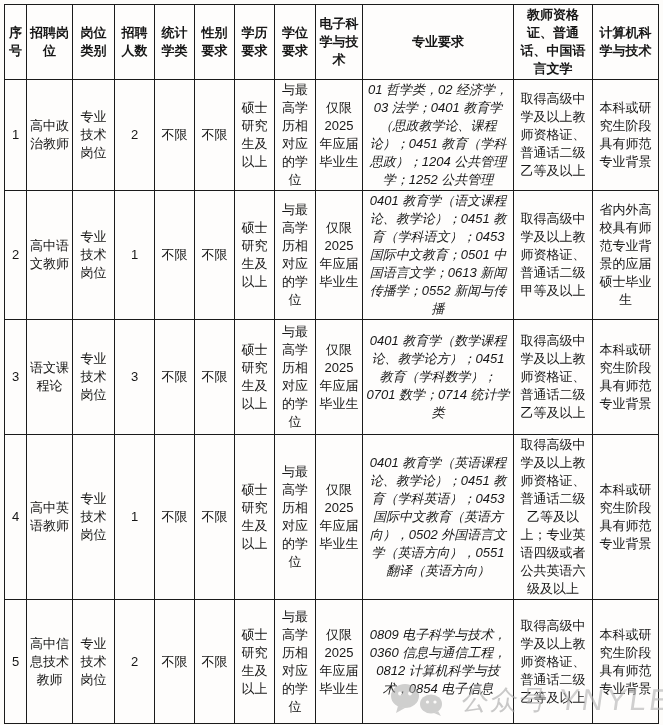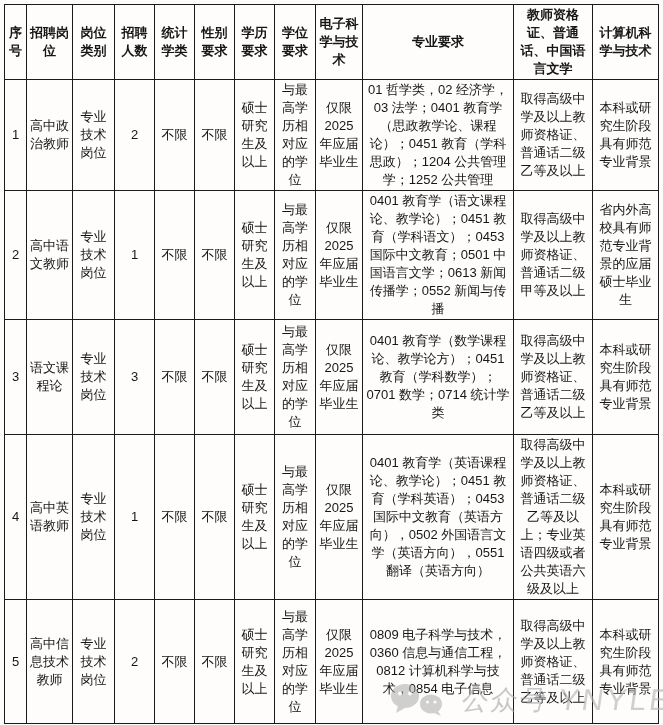--- a/index.html
+++ b/index.html
@@ -28,20 +28,21 @@
     word-break:normal;
     overflow-wrap:break-word;
   }
   table.recruit th{
     font-weight:bold;
     padding:1px 3px;
   }
   td.c-major{
     text-align:left;
     padding:2px 4px;
+    font-style:italic;
   }
   
   .watermark{
     position:absolute;
     left:390px;
     top:682px;
     display:flex;
     align-items:center;
     gap:10px;
     opacity:0.62;

